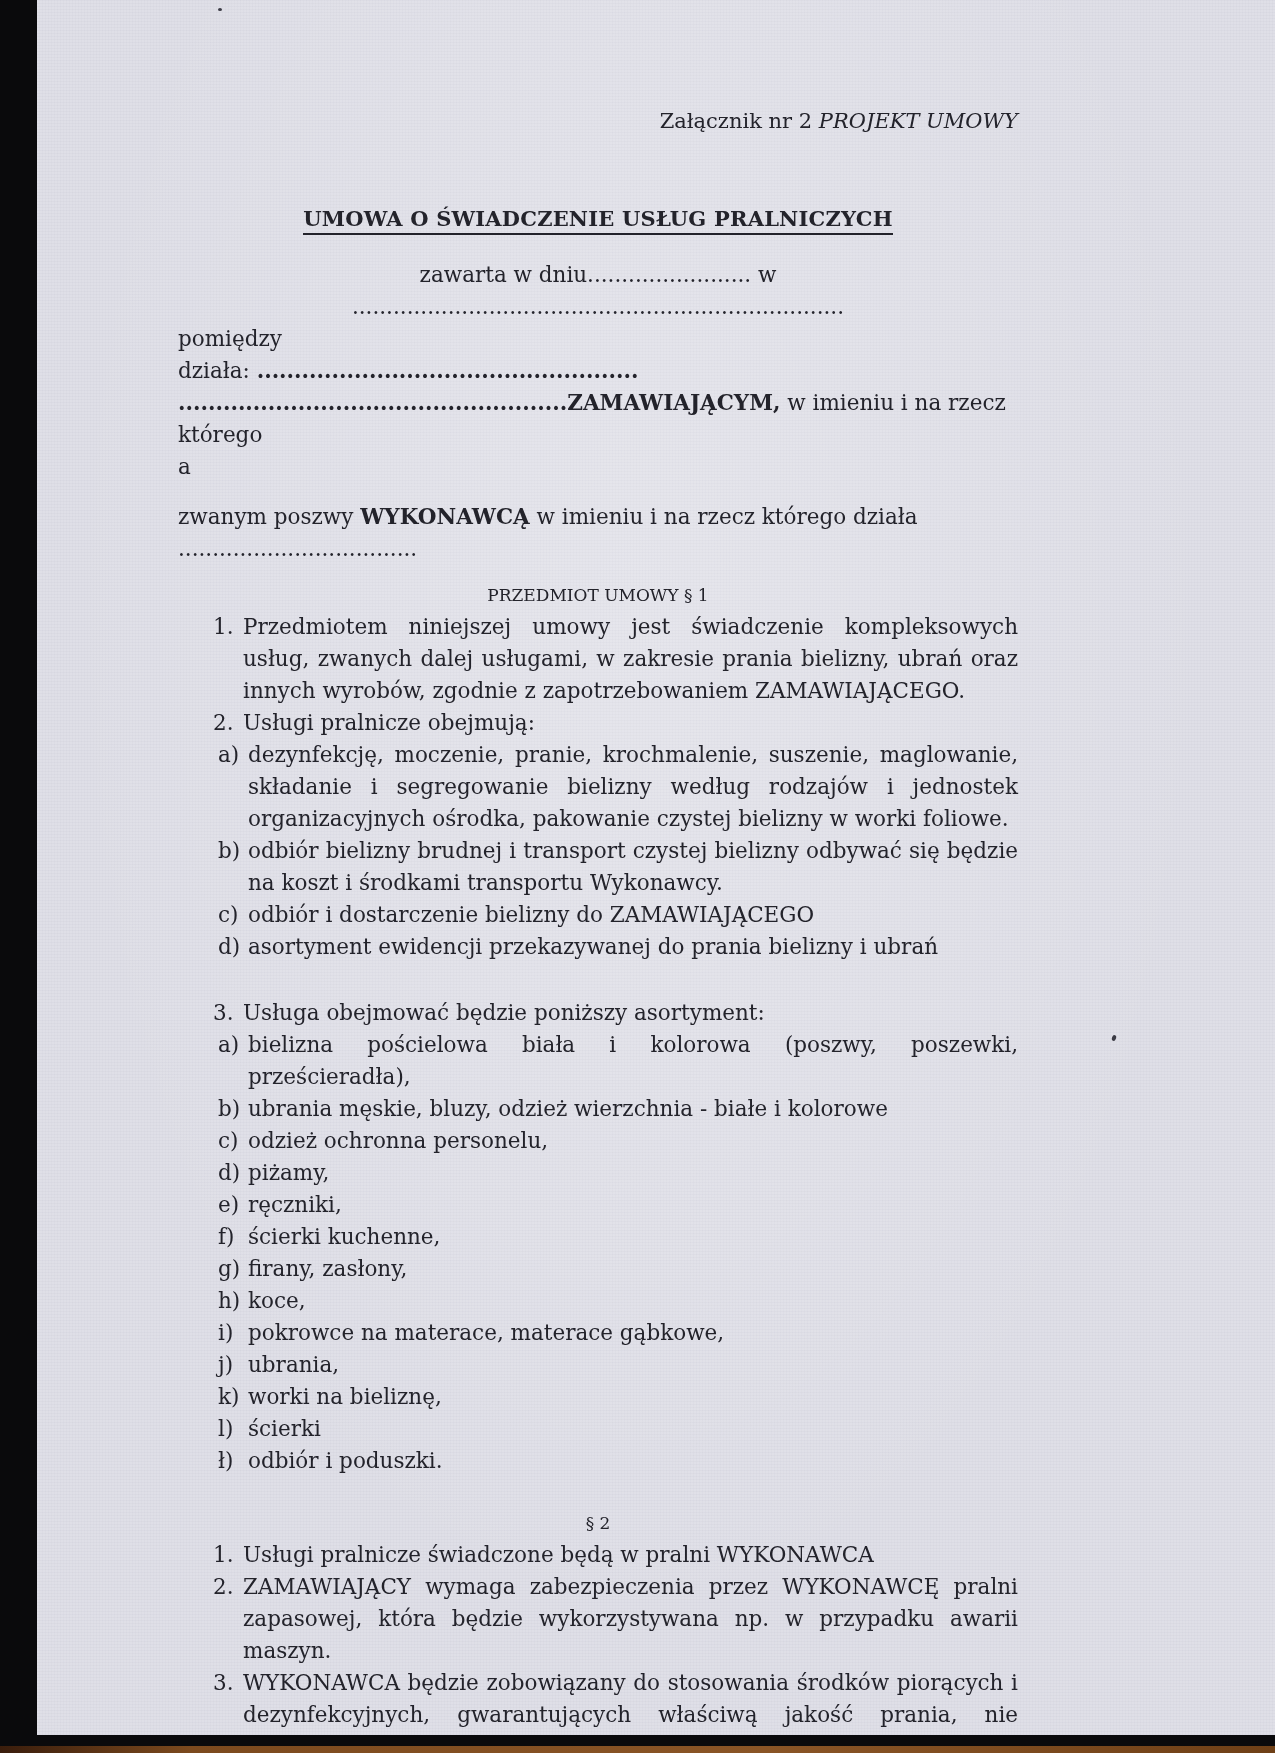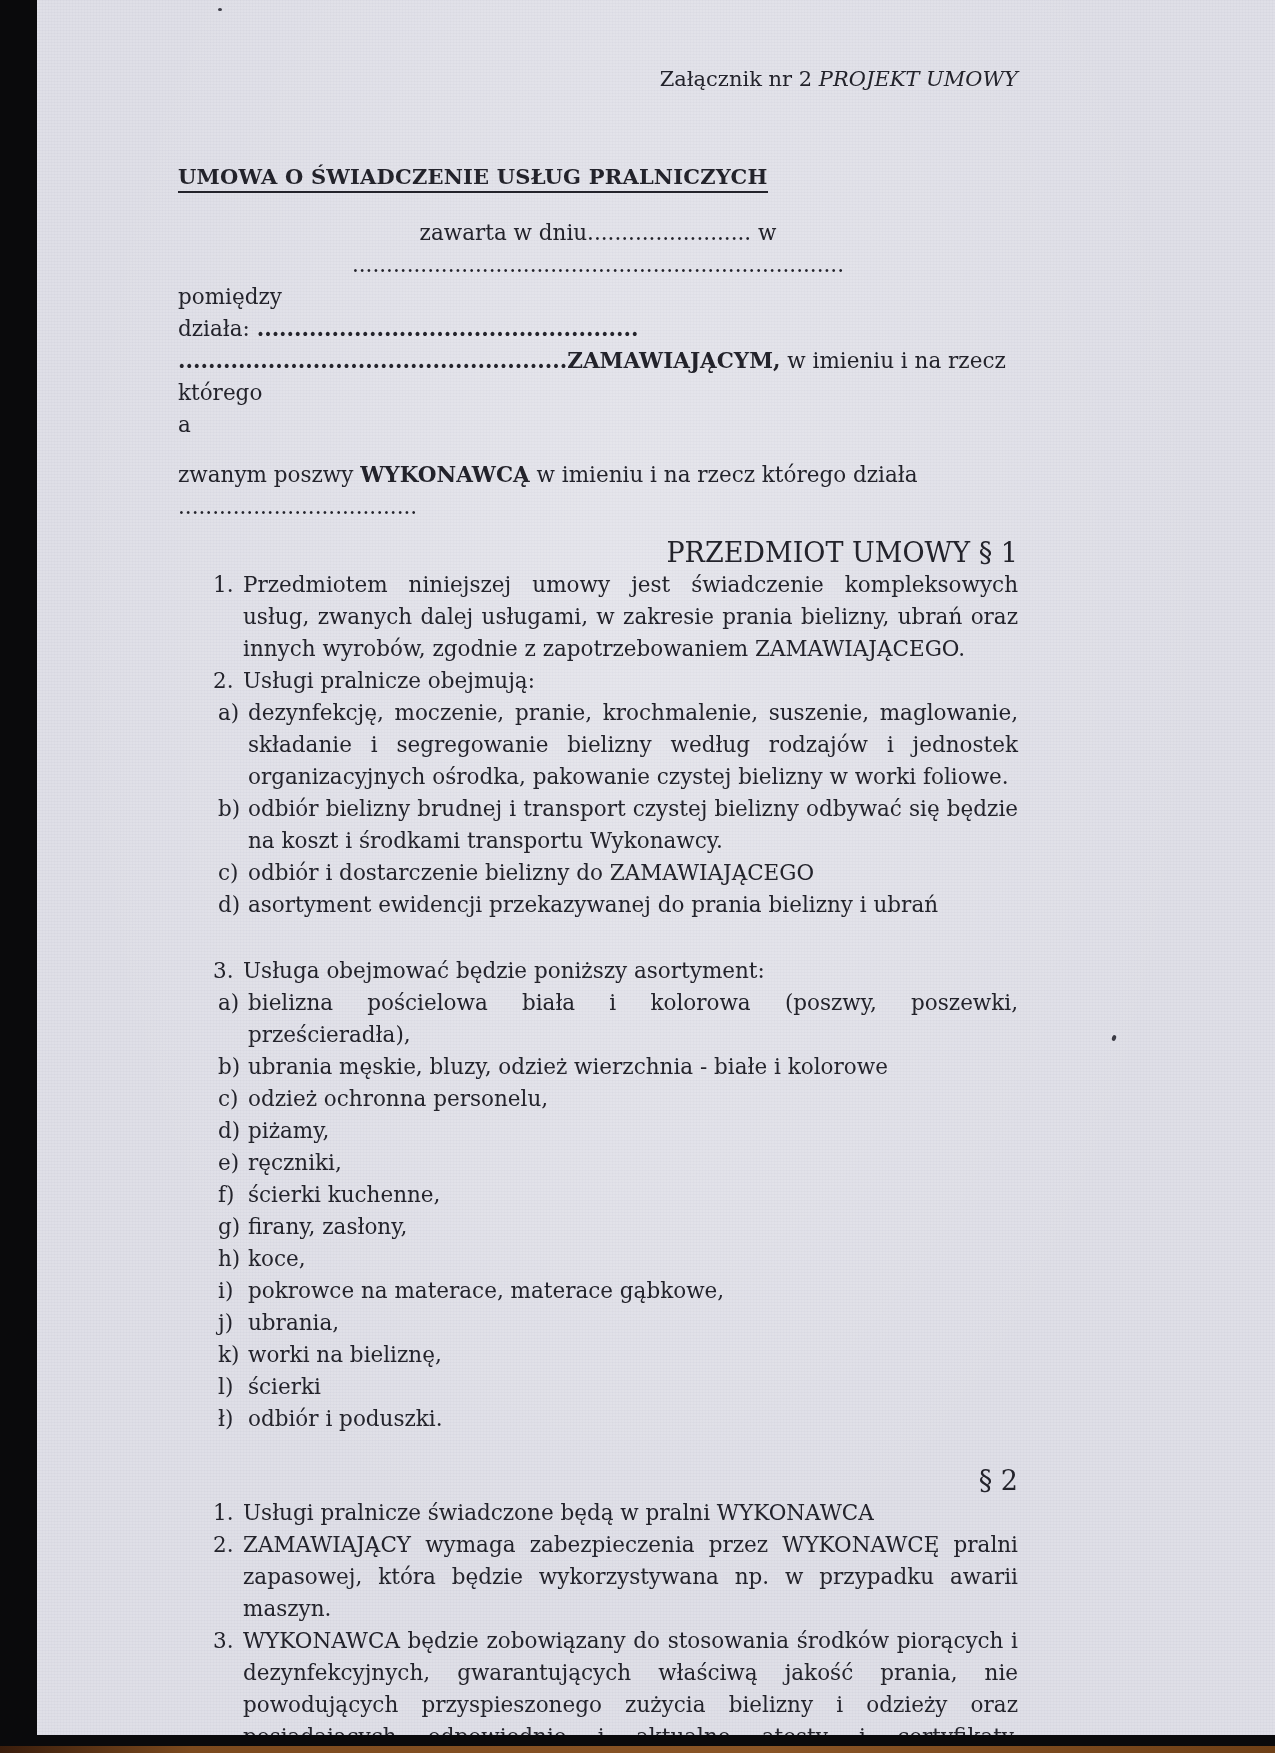--- a/index.html
+++ b/index.html
@@ -25,38 +25,38 @@
     background: #0a0a0c;
   }
   .desk {
     position: absolute; left: 0; bottom: 0; width: 100%; height: 7px;
     background: linear-gradient(90deg, #3a1d0c, #7c4a1e 15%, #8a5526 60%, #6f4017);
   }
   .content {
     position: absolute; left: 178px; top: 0; width: 840px;
   }
   .annotation {
-    padding-top: 66px;
+    padding-top: 108px;
     text-align: right;
     font-size: 21px;
     line-height: 26px;
     white-space: nowrap;
   }
   .annotation .em { font-style: italic; }
-  .title-wrap { margin-top: 72px; text-align: left; }
+  .title-wrap { margin-top: 72px; text-align: center; }
   .title {
     display: inline-block;
     font-weight: bold;
     font-size: 21px;
     letter-spacing: 0.2px;
     border-bottom: 2.5px solid #23232b;
     padding-bottom: 2px;
   }
   .p { font-size: 21.5px; line-height: 32px; margin: 0; }
-  .heading { font-size: 27px; line-height: 32px; text-align: right; }
+  .heading { font-size: 17px; line-height: 32px; text-align: center; }
   .li { display: flex; font-size: 21.5px; line-height: 32px; }
   .li .marker { flex: none; width: 30px; }
   .li .txt { flex: 1; text-align: justify; }
   .li.num { margin-left: 35px; }
   .li.alpha { margin-left: 40px; }
   .bold { font-weight: bold; }
   .speck { position: absolute; background: #3a3a44; border-radius: 50%; }
   .speck.s1 { left: 218px; top: 8px; width: 4px; height: 3px; }
   .speck.s2 { left: 1112px; top: 1035px; width: 4px; height: 6px; transform: rotate(20deg); }
 </style>

